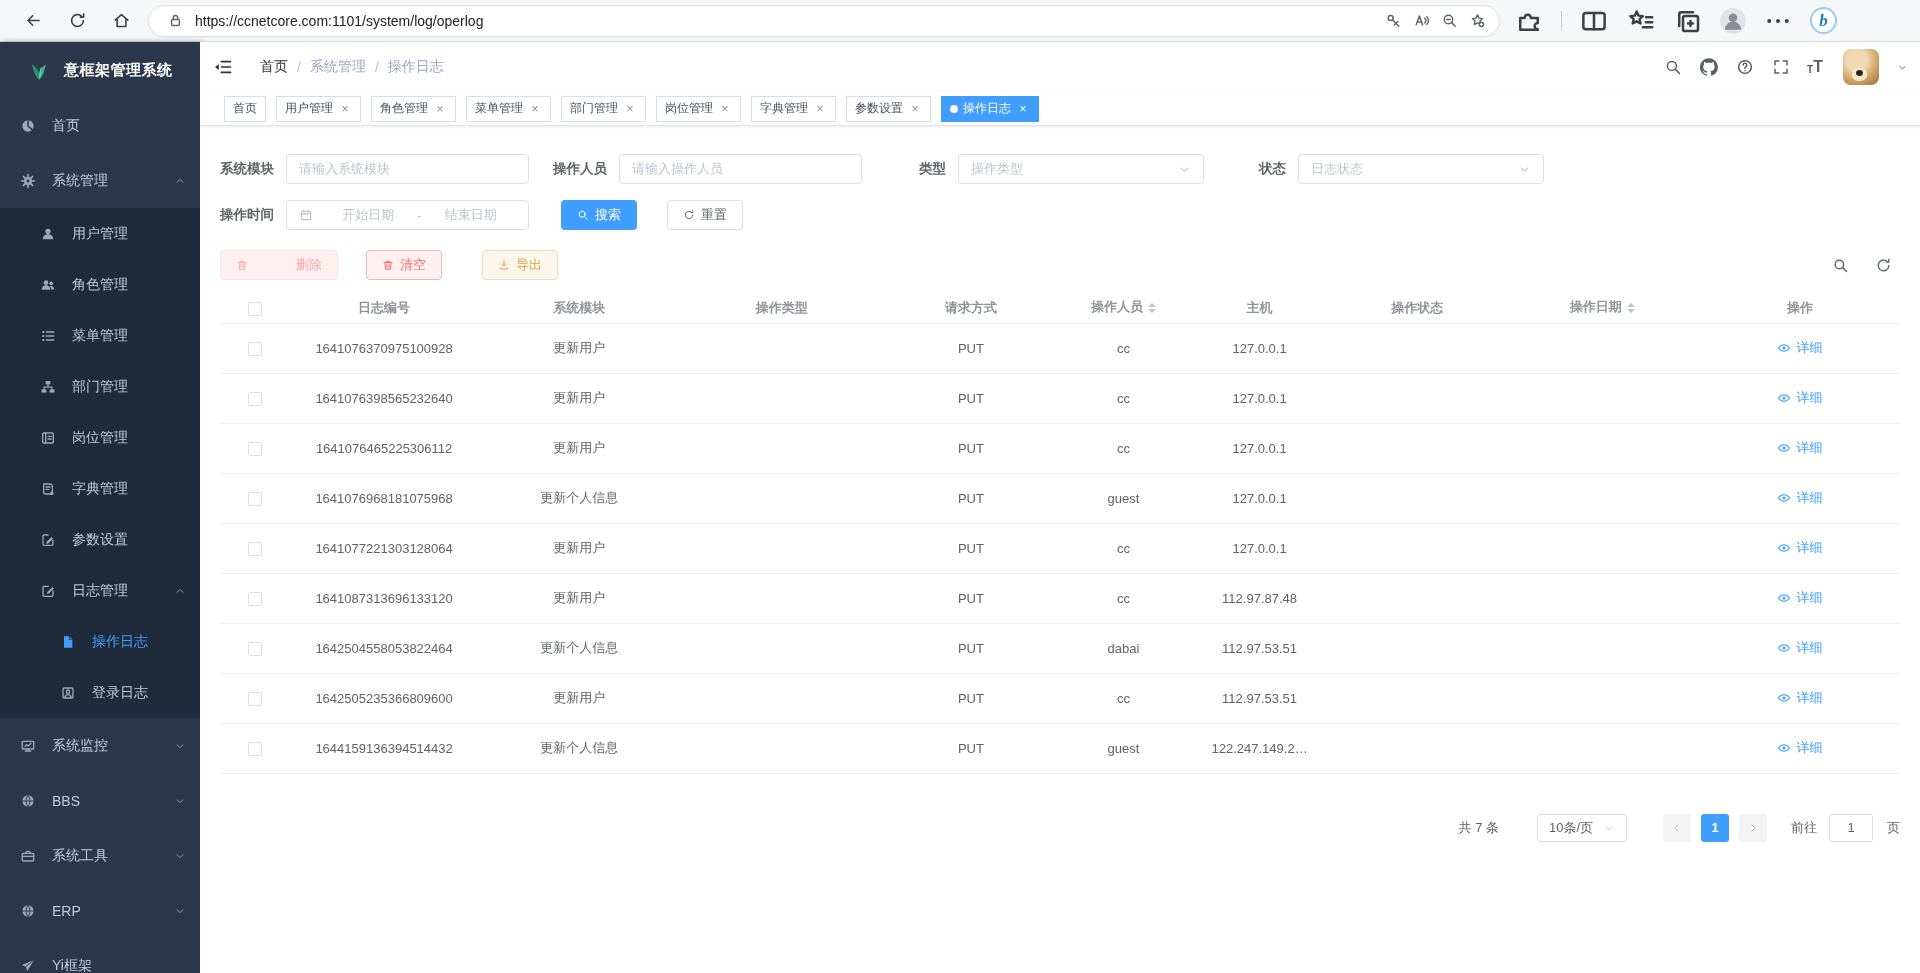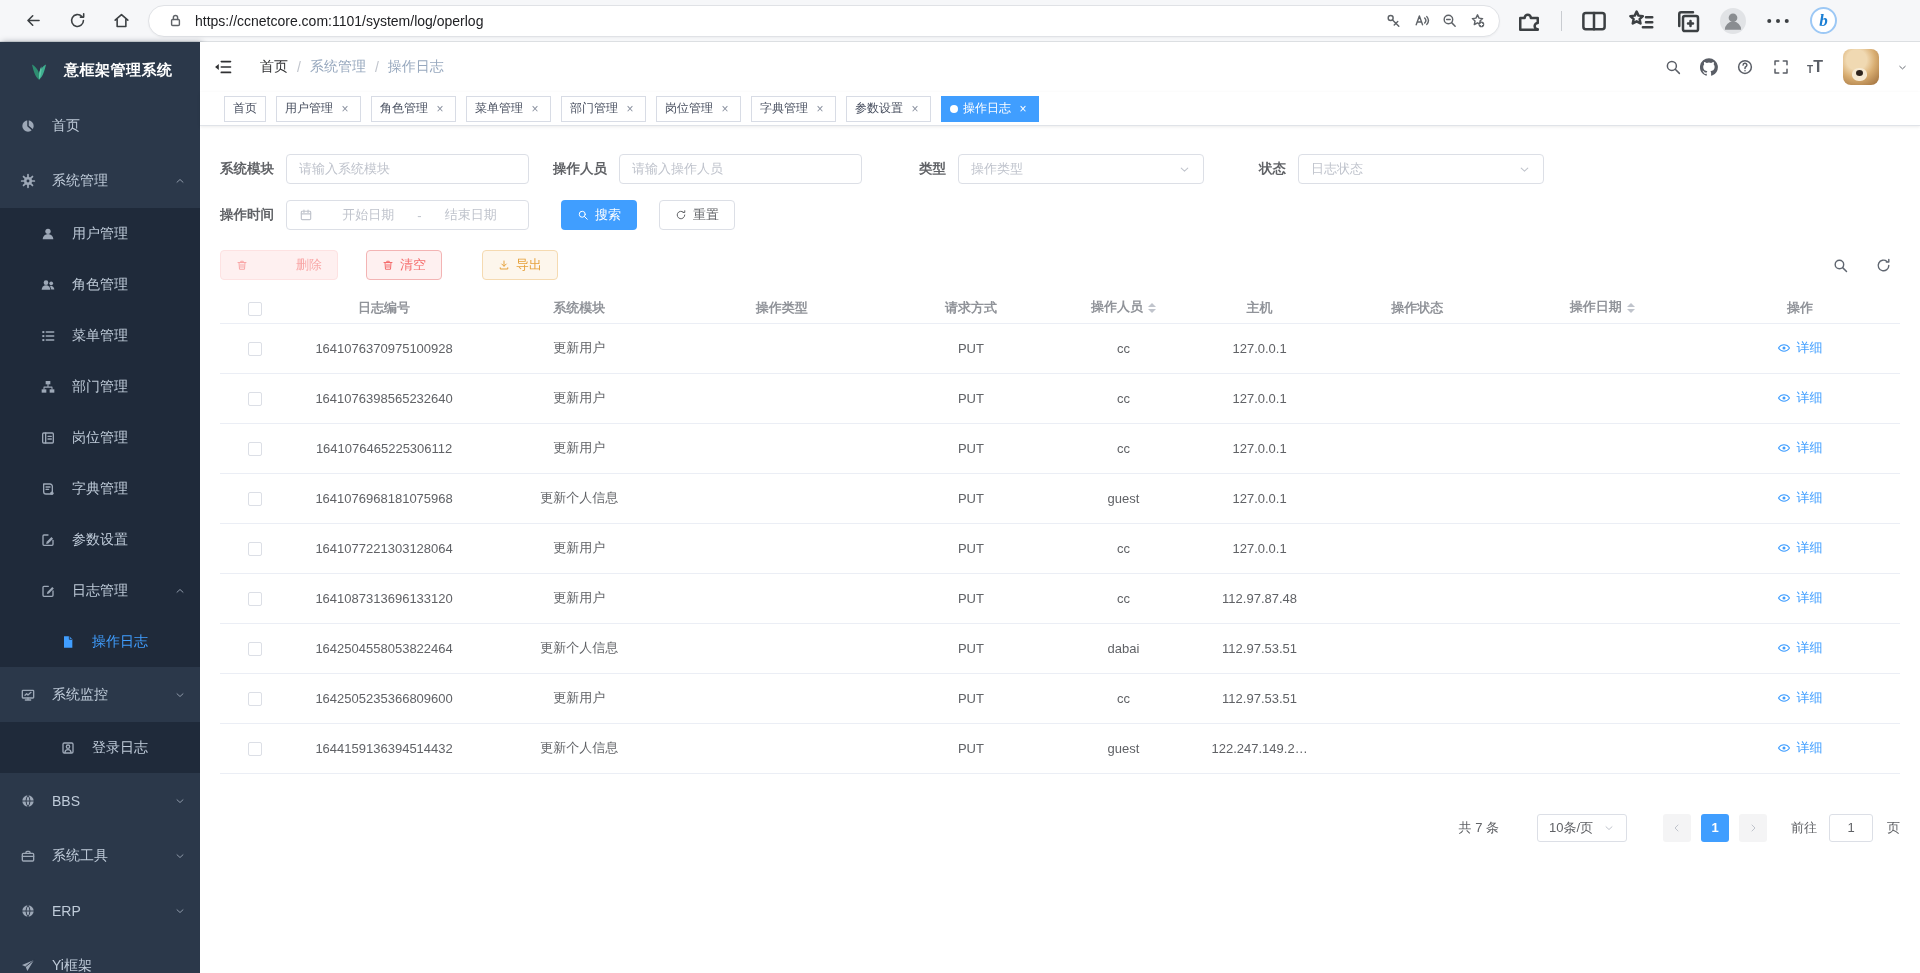--- a/index.html
+++ b/index.html
@@ -91,21 +91,21 @@
   .date-input{justify-content:flex-start;gap:0;cursor:pointer;}
   .date-input .cal{color:#c0c4cc;font-size:14px;margin-right:10px;display:flex;}
   .cal svg{width:1em;height:1em;}
   .date-input .d-start,.date-input .d-end{flex:1;text-align:center;}
   .date-input .d-sep{color:#bfc3cc;padding:0 4px;}
 
   .btn{height:30px;border-radius:4px;font-size:13px;display:inline-flex;align-items:center;
     justify-content:center;gap:6px;padding:0 15px;cursor:pointer;border:1px solid transparent;white-space:nowrap;}
   .btn svg{width:12px;height:12px;}
   .btn-search{background:var(--accent);color:#fff;margin-left:32px;}
-  .btn-reset{background:#fff;border-color:#dcdfe6;color:#606266;margin-left:22px;}
+  .btn-reset{background:#fff;border-color:#dcdfe6;color:#606266;margin-left:30px;}
   .btn-del{background:#fef0f0;border-color:#fde2e2;color:#f9a7a7;cursor:not-allowed;gap:48px;}
   .btn-clean{background:#fef0f0;border-color:#f3b4b4;color:var(--danger);margin-left:28px;}
   .btn-export{background:#fdf6ec;border-color:#f5dab1;color:var(--warning);margin-left:40px;}
 
   .toolbar{display:flex;align-items:center;margin:20px 0 13px 0;}
   .toolbar-right{margin-left:auto;display:flex;align-items:center;gap:26px;color:#5f6670;padding-right:8px;}
   .ticon{font-size:17px;display:flex;cursor:pointer;}
   .ticon svg{width:1em;height:1em;}
 
   
@@ -359,43 +359,43 @@
         </div>
         <div class="menu-item lv3 sub active">
           <span class="mi-icon">
             <svg viewBox="0 0 24 24" fill="none" stroke="currentColor" stroke-width="2" stroke-linecap="round" stroke-linejoin="round">
               <path d="M6 3.5h8L18.5 8v12.5H6z" fill="currentColor" stroke="none"></path>
               <path d="M14 3.5V8h4.5" stroke="#283446" stroke-width="1.4"></path>
             </svg>
           </span>
           <span>操作日志</span>
         </div>
-        <div class="menu-item lv1">
-          <span class="mi-icon">
-            <svg viewBox="0 0 24 24" fill="none" stroke="currentColor" stroke-width="2" stroke-linecap="round" stroke-linejoin="round">
-              <rect x="3.5" y="5" width="17" height="11.5" rx="1"></rect>
-              <path d="M12 16.5v3M8 19.5h8M7.5 12.5l2.5-2.5 2 2 4.5-4"></path>
-            </svg>
-          </span>
-          <span>系统监控</span>
-          <span class="arrow">
-            <svg viewBox="0 0 24 24" fill="none" stroke="currentColor" stroke-width="2" stroke-linecap="round" stroke-linejoin="round">
-              <path d="M6 9.5 12 15l6-5.5"></path>
-            </svg>
-          </span>
-        </div>
         <div class="menu-item lv3 sub">
           <span class="mi-icon">
             <svg viewBox="0 0 24 24" fill="none" stroke="currentColor" stroke-width="2" stroke-linecap="round" stroke-linejoin="round">
               <rect x="4.5" y="4.5" width="15" height="15" rx="2"></rect>
               <circle cx="12" cy="10" r="2.5"></circle>
               <path d="M7.5 19a4.5 4.5 0 0 1 9 0"></path>
             </svg>
           </span>
           <span>登录日志</span>
+        </div>
+        <div class="menu-item lv1">
+          <span class="mi-icon">
+            <svg viewBox="0 0 24 24" fill="none" stroke="currentColor" stroke-width="2" stroke-linecap="round" stroke-linejoin="round">
+              <rect x="3.5" y="5" width="17" height="11.5" rx="1"></rect>
+              <path d="M12 16.5v3M8 19.5h8M7.5 12.5l2.5-2.5 2 2 4.5-4"></path>
+            </svg>
+          </span>
+          <span>系统监控</span>
+          <span class="arrow">
+            <svg viewBox="0 0 24 24" fill="none" stroke="currentColor" stroke-width="2" stroke-linecap="round" stroke-linejoin="round">
+              <path d="M6 9.5 12 15l6-5.5"></path>
+            </svg>
+          </span>
         </div>
         <div class="menu-item lv1">
           <span class="mi-icon">
             <svg viewBox="0 0 24 24" fill="none" stroke="currentColor" stroke-width="2" stroke-linecap="round" stroke-linejoin="round">
               <circle cx="12" cy="12" r="8.5" fill="currentColor" stroke="none"></circle>
               <path d="M3.5 12h17M12 3.5a13 13 0 0 1 0 17M12 3.5a13 13 0 0 0 0 17" stroke="#283446" stroke-width="1.4"></path>
             </svg>
           </span>
           <span>BBS</span>
           <span class="arrow">

